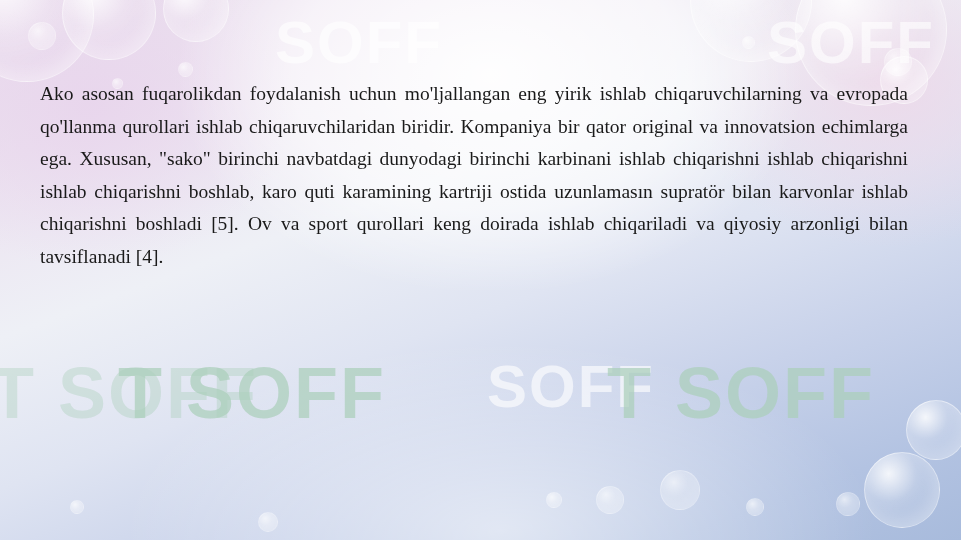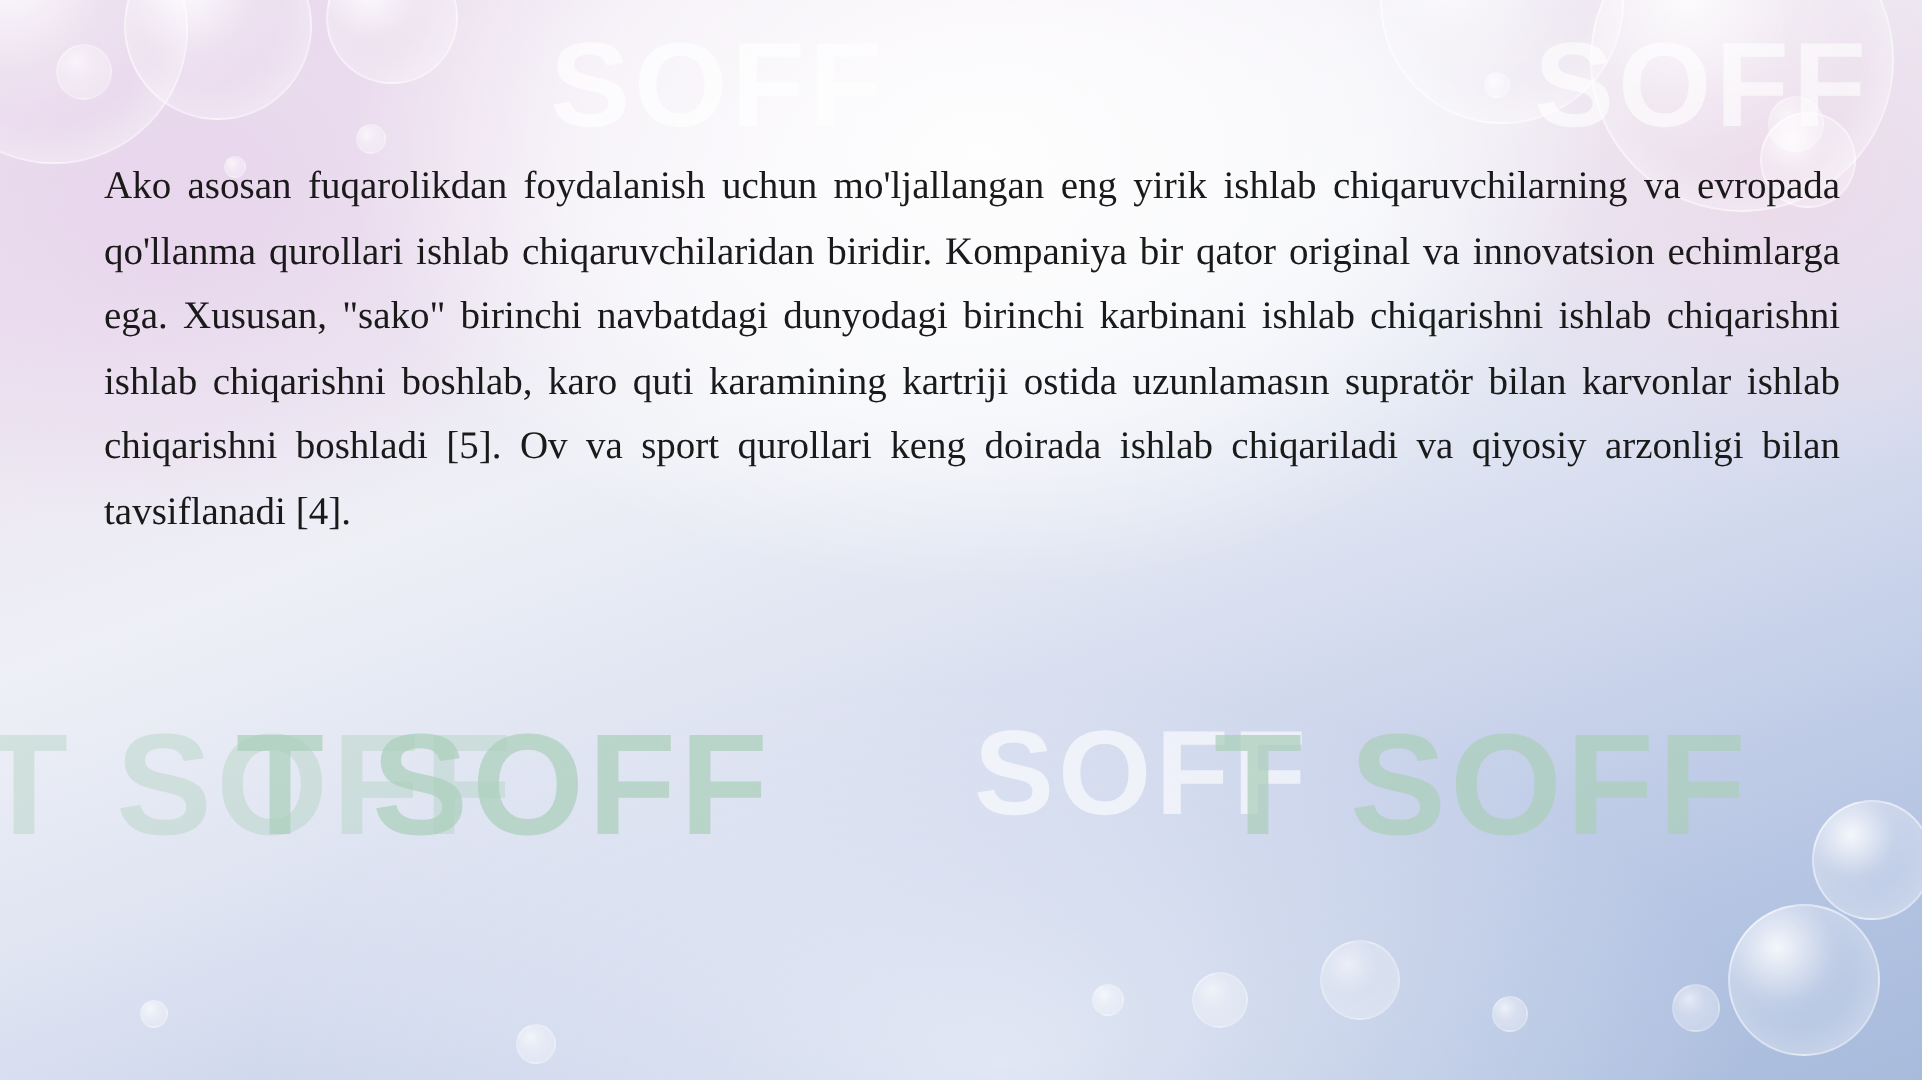--- a/index.html
+++ b/index.html
@@ -95,21 +95,21 @@
     color: rgba(171, 206, 186, 0.72);
   }
   .wm-white {
     color: rgba(255,255,255,0.62);
     margin-left: 32px;
   }
 
   
   #content {
     position: absolute;
-    left: 52px;
+    left: 40px;
     top: 78px;
     width: 868px;
   }
   #content p {
     margin: 0;
     font-family: "Liberation Serif", serif;
     font-size: 19.5px;
     line-height: 32.5px;
     color: #1a1a1a;
     text-align: justify;

